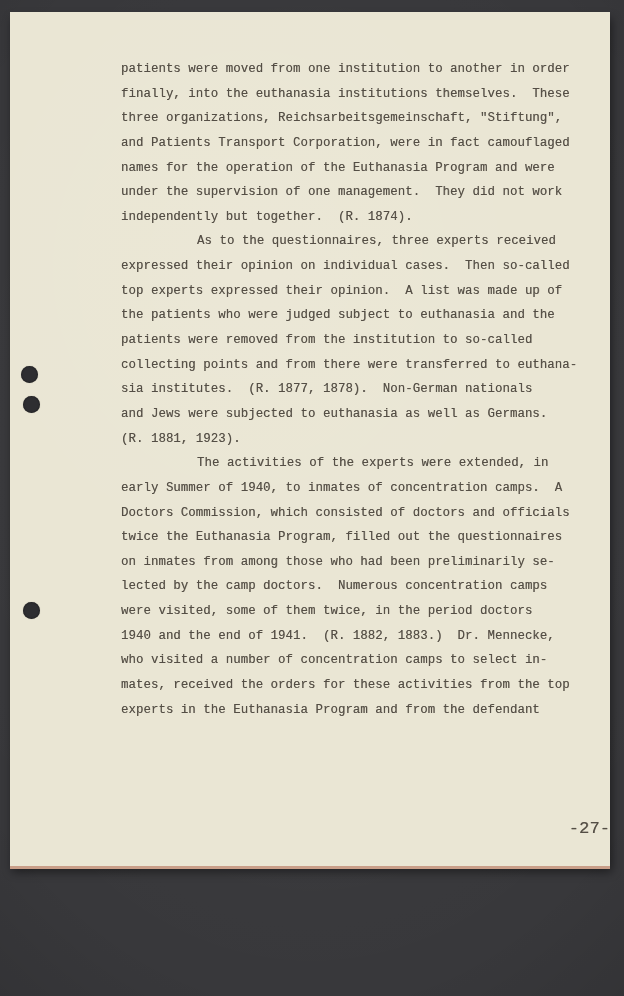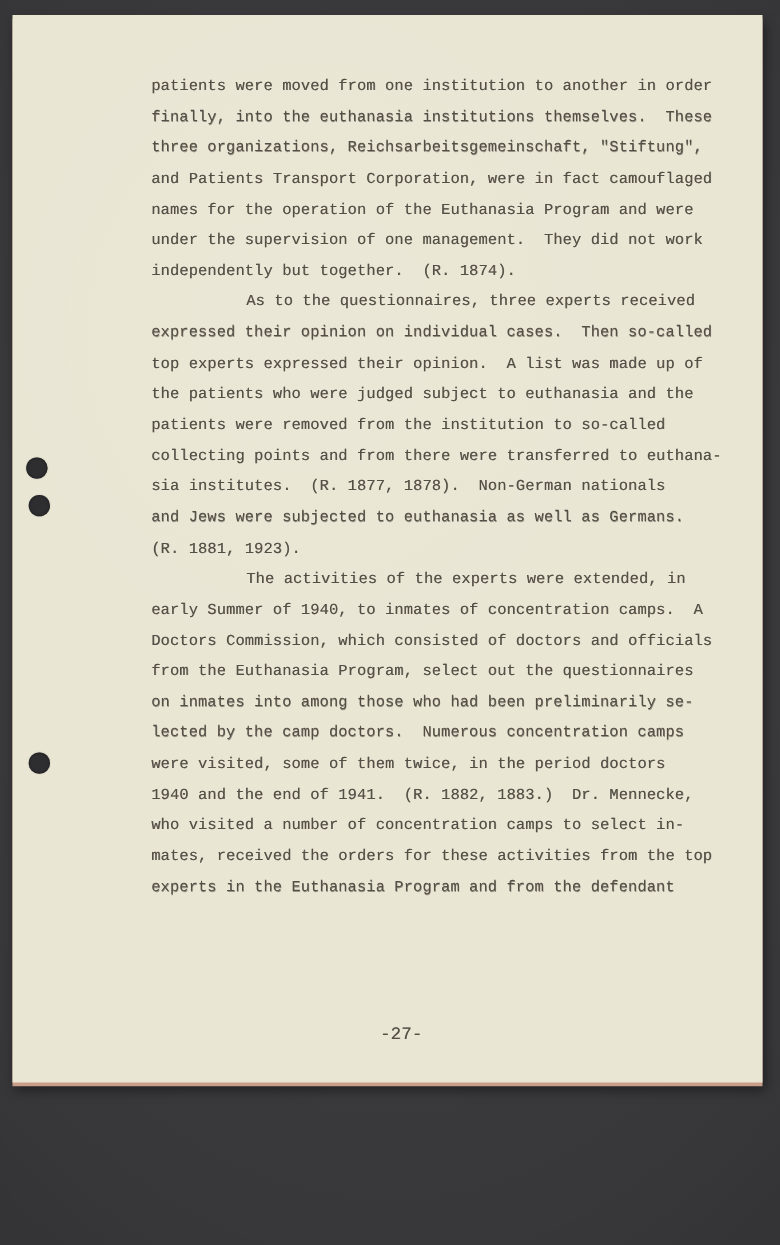--- a/index.html
+++ b/index.html
@@ -46,24 +46,24 @@
   }
   .line {
     white-space: pre;
     height: 24.65px;
   }
   .line.indent { padding-left: 76px; }
   .page-number {
     position: absolute;
     left: 0; right: 0;
     top: 804px;
-    text-align: center;
+    text-align: right;
     padding-left: 22px;
     color: var(--ink);
-    font-size: 14px;
+    font-size: 17px;
     line-height: 25px;
     letter-spacing: 0.1px;
     text-shadow: 0.3px 0.3px 0.5px rgba(84,78,69,0.55);
   }
   .hole {
     position: absolute;
     width: 17px; height: 17px;
     border-radius: 50%;
     background: var(--hole);
     box-shadow: inset 0 0 2px rgba(0,0,0,0.6), 0 0 1px rgba(0,0,0,0.3);
@@ -98,22 +98,22 @@
         <div class="line">patients were removed from the institution to so-called</div>
         <div class="line">collecting points and from there were transferred to euthana-</div>
         <div class="line">sia institutes.  (R. 1877, 1878).  Non-German nationals</div>
         <div class="line">and Jews were subjected to euthanasia as well as Germans.</div>
         <div class="line">(R. 1881, 1923).</div>
       </div>
       <div>
         <div class="line indent">The activities of the experts were extended, in</div>
         <div class="line">early Summer of 1940, to inmates of concentration camps.  A</div>
         <div class="line">Doctors Commission, which consisted of doctors and officials</div>
-        <div class="line">from the Euthanasia Program, select out the questionnaires</div>
-        <div class="line">on inmates into among those who had been preliminarily se-</div>
+        <div class="line">twice the Euthanasia Program, filled out the questionnaires</div>
+        <div class="line">on inmates from among those who had been preliminarily se-</div>
         <div class="line">lected by the camp doctors.  Numerous concentration camps</div>
         <div class="line">were visited, some of them twice, in the period doctors</div>
         <div class="line">1940 and the end of 1941.  (R. 1882, 1883.)  Dr. Mennecke,</div>
         <div class="line">who visited a number of concentration camps to select in-</div>
         <div class="line">mates, received the orders for these activities from the top</div>
         <div class="line">experts in the Euthanasia Program and from the defendant</div>
       </div>
     </div>
 
   <div class="page-number">-27-</div>

